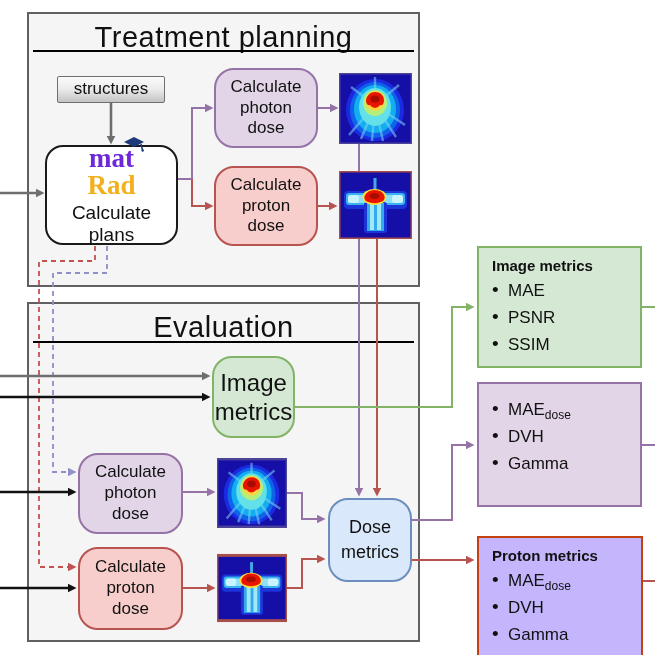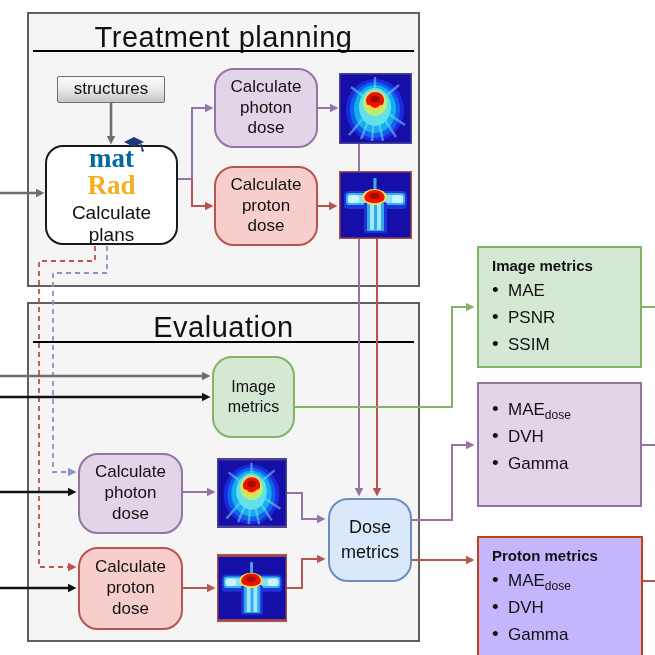--- a/index.html
+++ b/index.html
@@ -26,27 +26,27 @@
   .green-node{background:#d5e8d4;border:2px solid #82b366;}
   .blue-node{background:#dae8fc;border:2px solid #6c8ebf;}
   .node span{display:block;}
   #structures-node{left:57px;top:76px;width:108px;height:27px;
       background:linear-gradient(#fafafa,#ededed 45%,#c4c4c4);border:1.5px solid #6f6f6f;
       font-size:17px;border-radius:2px;}
   #matrad-node{left:45px;top:145px;width:133px;height:100px;background:#fff;
       border:2px solid #1a1a1a;border-radius:18px;justify-content:center;}
   .matrad-logo{position:relative;font-family:"Liberation Serif","DejaVu Serif",serif;
       font-weight:bold;font-size:27px;line-height:1;margin-bottom:3px;}
-  .matrad-mat{color:#0369a1;}
+  .matrad-mat{color:#6d28d9;}
   .matrad-rad{color:#f2b01e;}
   .matrad-cap{position:absolute;right:-9px;top:-8px;}
   .matrad-sub{font-size:19px;line-height:1.15;}
   #tp-calc-photon{left:214px;top:68px;width:104px;height:80px;}
   #tp-calc-proton{left:214px;top:166px;width:104px;height:80px;}
-  #eval-image-metrics{left:212px;top:356px;width:83px;height:82px;font-size:16px;}
+  #eval-image-metrics{left:212px;top:356px;width:83px;height:82px;font-size:24px;}
   #eval-calc-photon{left:78px;top:453px;width:105px;height:81px;}
   #eval-calc-proton{left:78px;top:547px;width:105px;height:83px;}
   #dose-metrics{left:328px;top:498px;width:84px;height:84px;font-size:18px;line-height:1.4;}
   
   .dose-img{position:absolute;z-index:2;display:block;}
   #tp-photon-img{left:339px;top:73px;}
   #tp-proton-img{left:339px;top:171px;}
   #eval-photon-img{left:217px;top:458px;}
   #eval-proton-img{left:217px;top:553px;}
   

